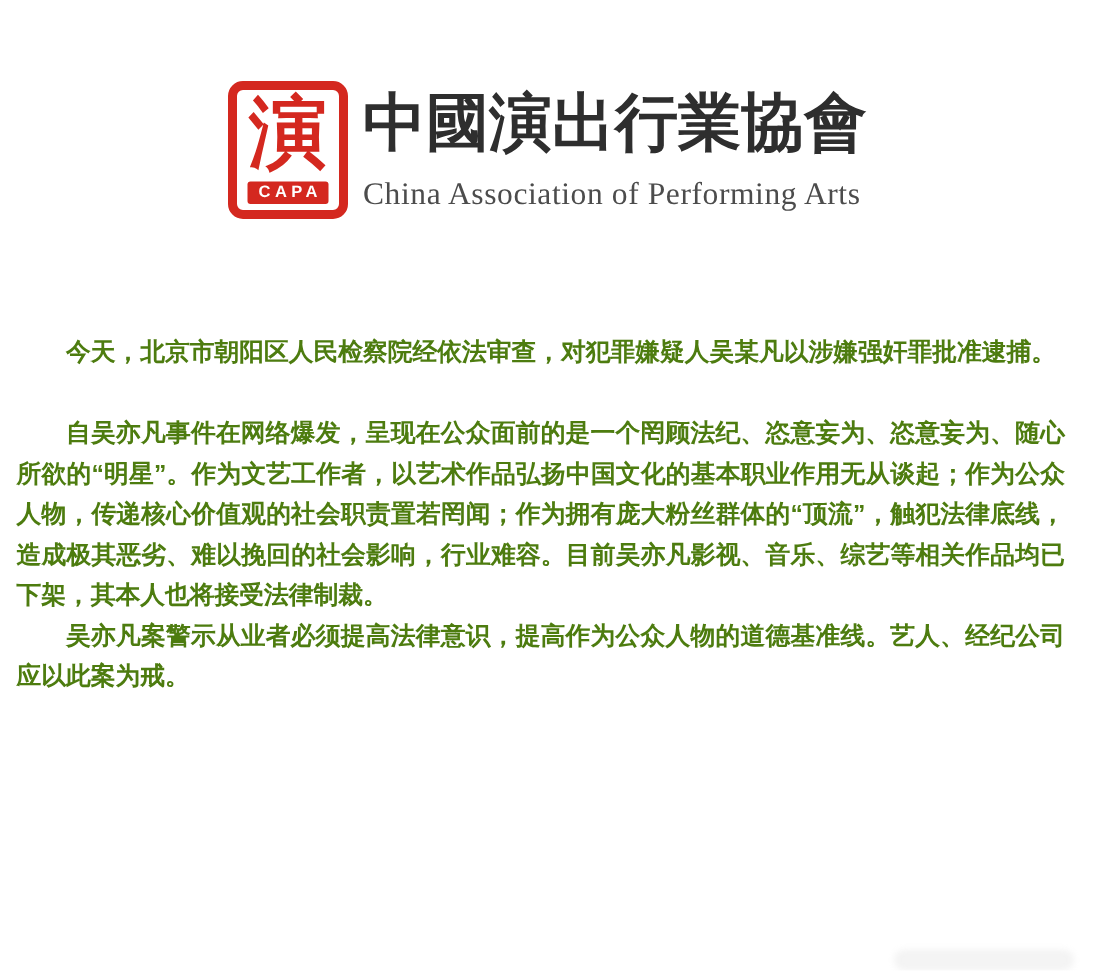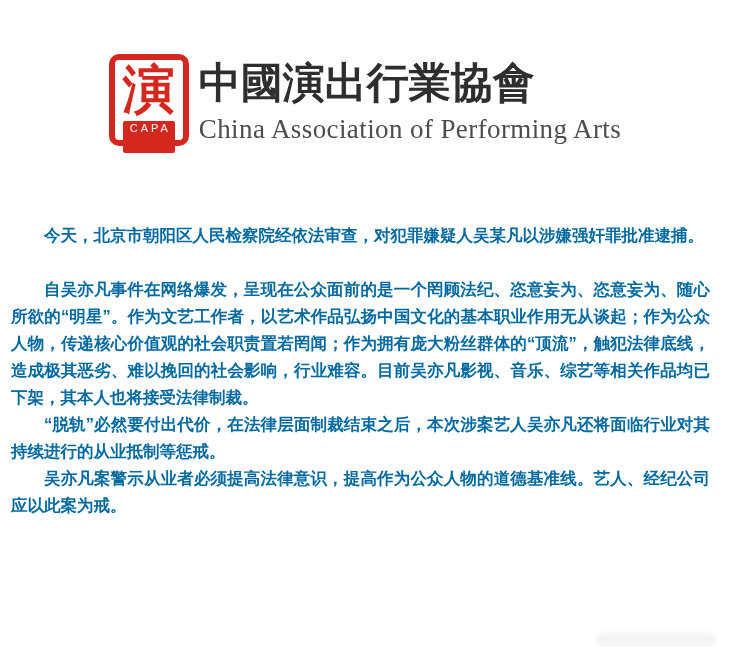--- a/index.html
+++ b/index.html
@@ -38,63 +38,63 @@
     line-height: 60px;
     font-weight: bold;
     font-family: "Liberation Serif", serif;
   }
   .seal-caption {
     margin-top: 1px;
     margin-bottom: 3px;
     background: #d4281f;
     color: #ffffff;
     font-size: 11px;
-    font-weight: normal;
+    font-weight: bold;
     letter-spacing: 3px;
-    padding: 1px 4px 18px 7px;
+    padding: 1px 4px 1px 7px;
     border-radius: 2px;
     line-height: 13px;
   }
   .org-titles {
     margin-left: 10px;
     display: flex;
     flex-direction: column;
   }
   .org-title-zh {
     font-family: "Liberation Serif", serif;
     font-size: 42px;
     line-height: 58px;
     font-weight: bold;
     color: #2e2e2e;
     letter-spacing: 0px;
     white-space: nowrap;
   }
   .org-title-en {
     font-family: "Liberation Serif", serif;
-    font-size: 27px;
+    font-size: 21px;
     line-height: 26px;
     color: #4c4c4c;
     letter-spacing: 0.4px;
     margin-top: 4px;
     white-space: nowrap;
   }
 
   
   .statement {
     position: absolute;
     top: 222px;
     left: 0;
     width: 730px;
     padding: 0 20px 0 11px;
   }
   .statement p {
     font-size: 16.5px;
     line-height: 27px;
     font-weight: 600;
-    color: #0369a1;
+    color: #4d7c0f;
     text-align: justify;
     text-indent: 2em;
     letter-spacing: 0px;
   }
   .statement p.gap-after { margin-bottom: 27px; }
 
   
   .watermark {
     position: absolute;
     right: 14px;
@@ -117,17 +117,16 @@
   </div>
   <div class="org-titles">
     <div class="org-title-zh">中國演出行業協會</div>
     <div class="org-title-en">China Association of Performing Arts</div>
   </div>
 </div>
 
 <main class="statement">
   <p class="gap-after">今天，北京市朝阳区人民检察院经依法审查，对犯罪嫌疑人吴某凡以涉嫌强奸罪批准逮捕。</p>
   <p>自吴亦凡事件在网络爆发，呈现在公众面前的是一个罔顾法纪、恣意妄为、恣意妄为、随心所欲的“明星”。作为文艺工作者，以艺术作品弘扬中国文化的基本职业作用无从谈起；作为公众人物，传递核心价值观的社会职责置若罔闻；作为拥有庞大粉丝群体的“顶流”，触犯法律底线，造成极其恶劣、难以挽回的社会影响，行业难容。目前吴亦凡影视、音乐、综艺等相关作品均已下架，其本人也将接受法律制裁。</p>
-  <p>“脱轨”必然要付出代价，在法律层面制裁结束之后，本次涉案艺人吴亦凡还将面临行业对其持续进行的从业抵制等惩戒。</p>
   <p>吴亦凡案警示从业者必须提高法律意识，提高作为公众人物的道德基准线。艺人、经纪公司应以此案为戒。</p>
 </main>
 
 <div class="watermark"></div>
 
 </body></html>

